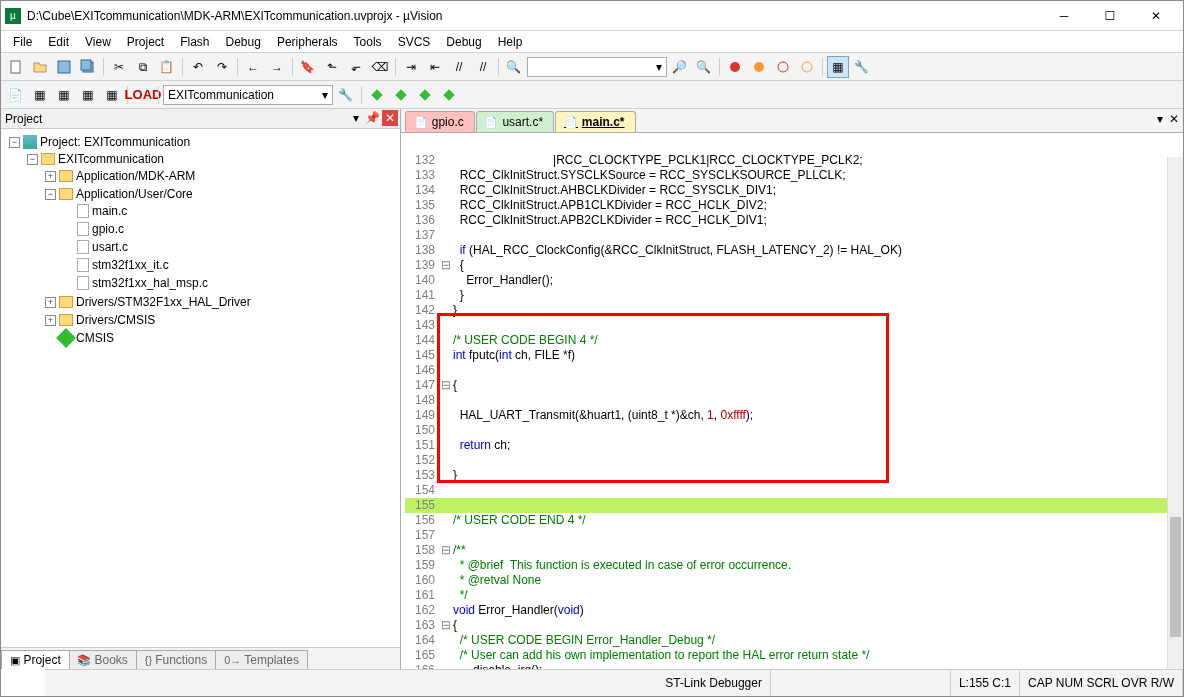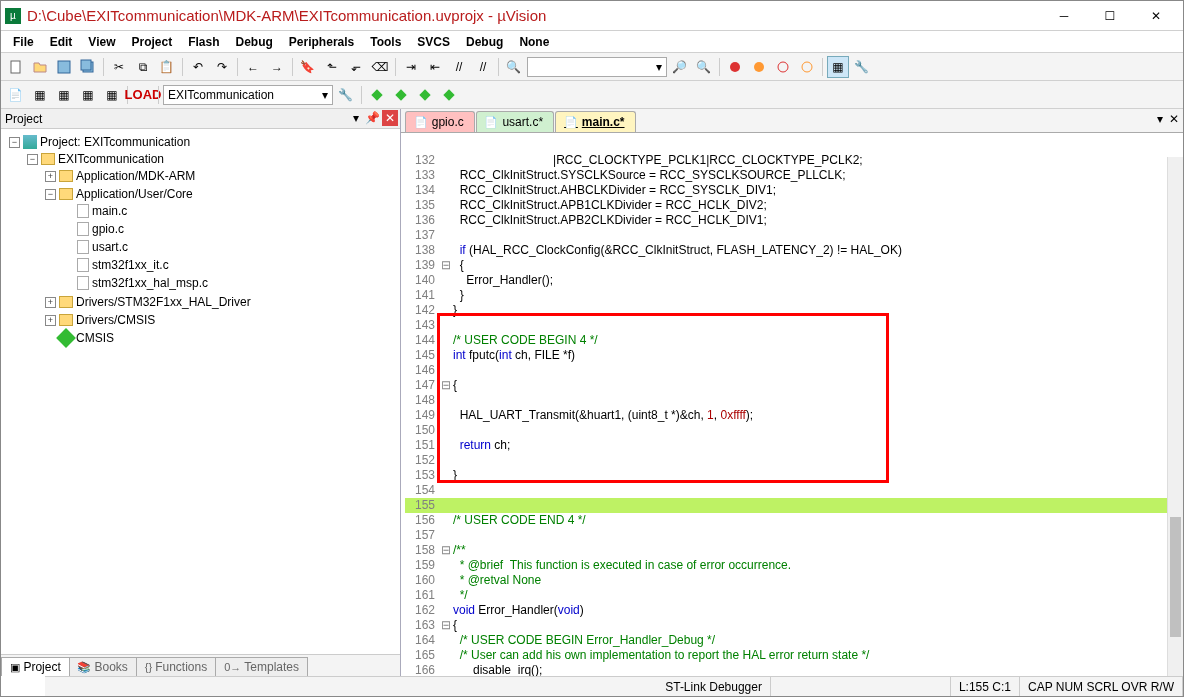--- a/index.html
+++ b/index.html
@@ -1,23 +1,23 @@
 <!DOCTYPE html>
 <html><head>
 <meta charset="utf-8">
 <style>
 * { box-sizing: border-box; margin: 0; padding: 0; font-family: "Segoe UI", Tahoma, sans-serif; font-size: 12px; }
 body { width: 1184px; height: 697px; overflow: hidden; background: #fff; display: flex; flex-direction: column; border: 1px solid #888; }
 .titlebar { height: 30px; display:flex; align-items:center; padding: 0 4px; border-bottom: 1px solid #d0d0d0; background:#fff;}
 .titlebar .appicon { width:16px; height:16px; background:#0a7a3a; margin-right:6px; display:flex; align-items:center; justify-content:center; color:#fff; font-size:10px;}
-.titlebar .title { flex:1; font-size:15px; color:#b91c1c;}
+.titlebar .title { flex:1; font-size:12px; color:#000000;}
 .titlebar .winbtns { display:flex; gap:0;}
 .titlebar .winbtns div { width:46px; height:30px; display:flex; align-items:center; justify-content:center; cursor:pointer;}
 .menubar { height:22px; display:flex; align-items:center; gap:4px; padding:0 6px; background:#fff; border-bottom:1px solid #d0d0d0;}
-.menubar span { padding:2px 6px; cursor:pointer; font-size:12px;font-weight:bold;}
+.menubar span { padding:2px 6px; cursor:pointer; font-size:12px;}
 .toolbar { height:28px; display:flex; align-items:center; gap:2px; padding:2px 4px; background:#f4f4f4; border-bottom:1px solid #d0d0d0;}
 .toolbar .tbtn { width:22px; height:22px; display:flex; align-items:center; justify-content:center; cursor:pointer; border:1px solid transparent;}
 .toolbar .sep { width:1px; height:18px; background:#ccc; margin:0 2px;}
 .toolbar .combo { width:140px; height:20px; border:1px solid #aaa; background:#fff; font-size:11px; padding:0 4px; display:flex; align-items:center; justify-content:space-between;}
 .toolbar svg { width:16px; height:16px; }
 .main { flex:1; display:flex; min-height:0;}
 .leftpanel { width:400px; display:flex; flex-direction:column; border-right:1px solid #aab;}
 .panelhead { height:20px; background:#f0f0f0; border-bottom:1px solid #ccc; display:flex; align-items:center; padding:0 4px; font-size:11px; position:relative;}
 .panelhead .closebtns { position:absolute; right:2px; top:1px; display:flex; gap:1px;}
 .panelhead .closebtns div { width:16px; height:16px; display:flex; align-items:center; justify-content:center; cursor:pointer;}
@@ -47,21 +47,21 @@
 .code { flex:1; font-family:Consolas,monospace; font-size:12px; line-height:15px; white-space:pre; overflow:auto; position:relative; padding-left:4px;margin-top:20px;}
 .ln { height:15px; display:flex;}
 .ln .num { width:34px; text-align:right; color:#808080; padding-right:4px;}
 .ln .fold { width:14px; text-align:center; color:#888;}
 .ln .txt { flex:1; }
 .kw { color:#0000cc;}
 .cm { color:#008000;}
 .numlit { color:#a00;}
 .hl-row { background:#bef264;}
 .redbox { position:absolute; border:3px solid #ff0000; pointer-events:none;}
-.statusbar { height:20px; display:flex; align-items:center; border-top:1px solid #ccc; background:#f4f4f4; font-size:11px;margin-left:44px;}
+.statusbar { height:27px; display:flex; align-items:center; border-top:1px solid #ccc; background:#f4f4f4; font-size:11px;margin-left:44px;}
 .statusbar .seg { padding:0 8px; border-right:1px solid #ccc; height:100%; display:flex; align-items:center;}
 .statusbar .spacer { flex:1;}
 .scrollbar-v { position:absolute; right:0; top:24px; bottom:0; width:16px; background:#f0f0f0; border-left:1px solid #ddd;}
 .scrollbar-v .thumb { position:absolute; left:2px; right:2px; top:360px; height:120px; background:#c0c0c0;}
 </style>
 </head>
 <body>
 
 <div class="titlebar">
   <div class="appicon">µ</div>
@@ -77,21 +77,21 @@
   <span>File</span>
   <span>Edit</span>
   <span>View</span>
   <span>Project</span>
   <span>Flash</span>
   <span>Debug</span>
   <span>Peripherals</span>
   <span>Tools</span>
   <span>SVCS</span>
   <span>Debug</span>
-  <span>None</span>
+  <span>Help</span>
 </div>
 
 <div class="toolbar">
   <div class="tbtn">
       <svg viewBox="0 0 16 16">
         <rect x="3" y="2" width="9" height="12" fill="#fff" stroke="#666"></rect>
       </svg>
     </div>
   <div class="tbtn">
       <svg viewBox="0 0 16 16">

